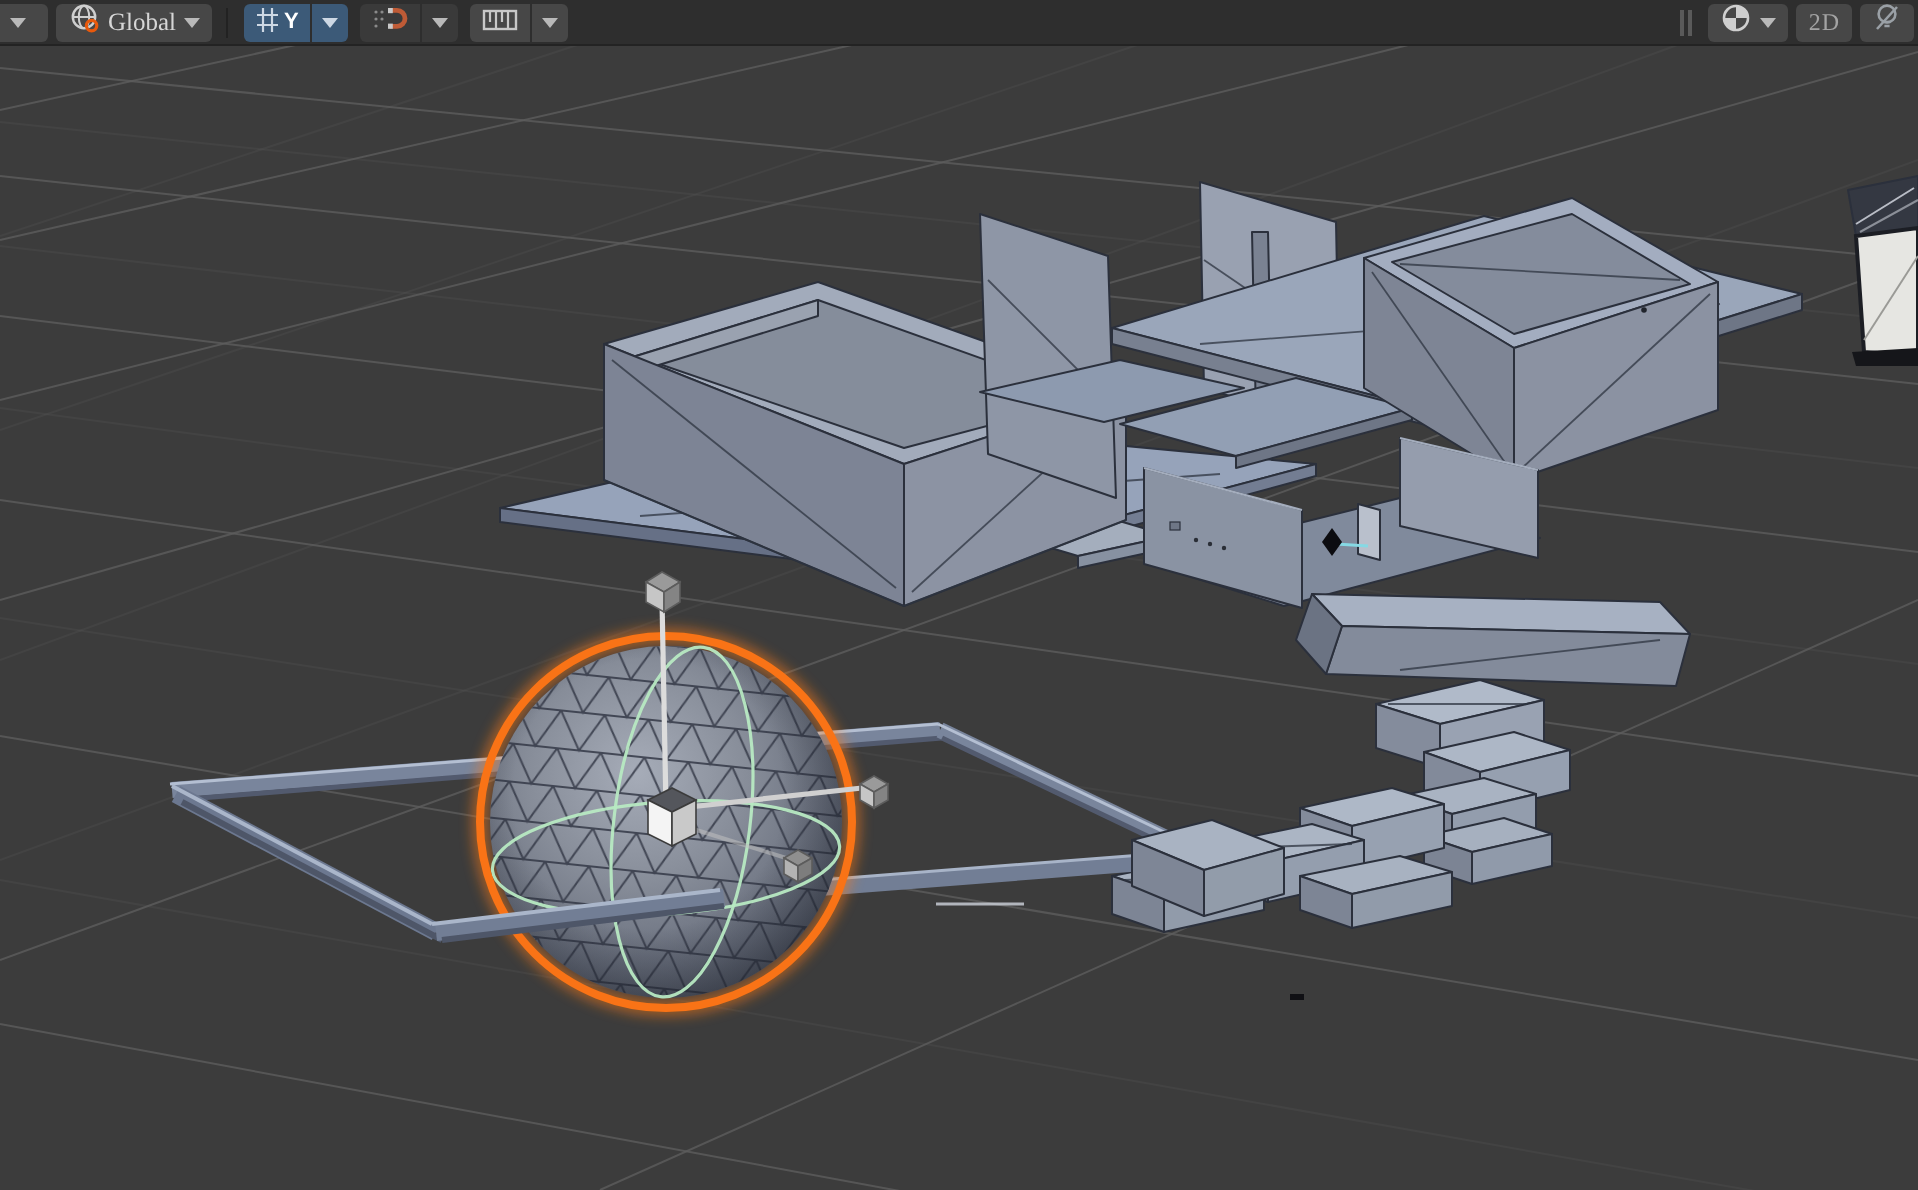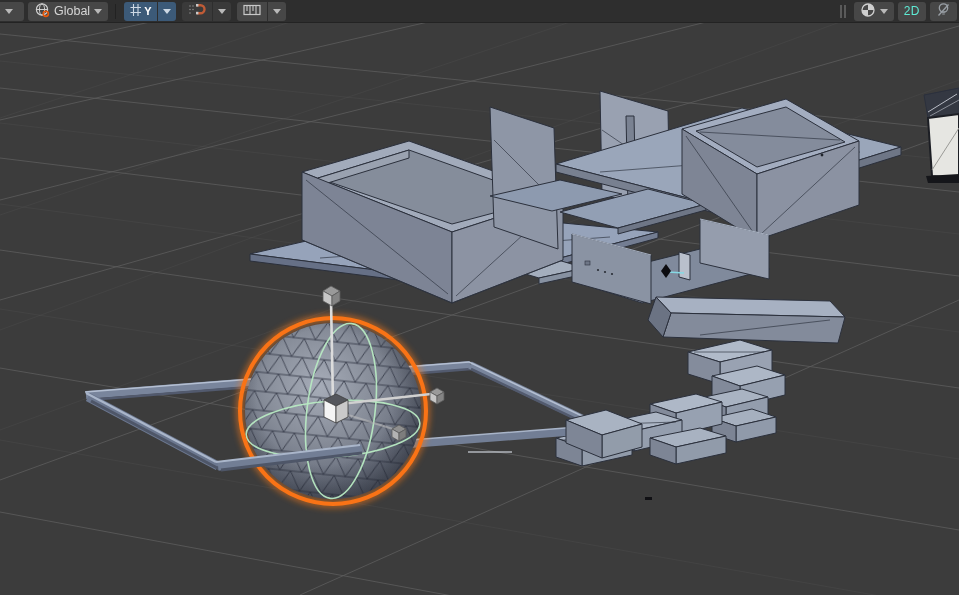--- a/index.html
+++ b/index.html
@@ -13,33 +13,33 @@
     font-family:"Liberation Sans", sans-serif;}
   .stage{position:relative;width:959px;height:595px;background:var(--viewport-bg);}
   .viewport-svg{position:absolute;left:0;top:0;}
   
   .toolbar{position:absolute;left:0;top:0;width:959px;height:23px;
     background:var(--toolbar-bg);border-bottom:1px solid #232323;
     display:flex;align-items:center;justify-content:space-between;z-index:5;}
   .tb-group{display:flex;align-items:center;height:23px;}
   .tb-btn{display:flex;align-items:center;gap:4px;height:19px;margin:16px 2px;
     background:var(--button-bg);border:none;border-radius:3px;padding:0 6px;
-    color:#d6d6d6;font-size:12.5px;font-family:Liberation Sans, sans-serif;cursor:default;}
+    color:#d6d6d6;font-size:12.5px;font-family:Liberation Serif, serif;cursor:default;}
   .tb-btn.partial{margin-left:-6px;width:30px;justify-content:center;}
   .caret{width:0;height:0;border-left:4.5px solid transparent;border-right:4.5px solid transparent;
     border-top:5px solid #b9b9b9;display:inline-block;}
   .tb-sep{width:1px;height:15px;background:#222;margin:0 5px;}
   .tb-split{display:flex;align-items:center;height:19px;margin:0 3px;border-radius:3px;overflow:hidden;}
   .tb-split .seg{display:flex;align-items:center;justify-content:center;height:19px;
     background:var(--button-bg);border:none;padding:0 6px;cursor:default;}
   .tb-split .seg + .seg{border-left:1px solid #2e2e2e;padding:0 5px;}
   .tb-split.active .seg{background:var(--active-button-bg);}
   .tb-split.flat .seg{background:#3a3a3a;}
   .axis-label{color:#fff;font-size:11px;font-weight:bold;margin-left:1px;}
-  .label-2d{color:#5eead4;font-size:12px;letter-spacing:.5px;}
+  .label-2d{color:#a3a3a3;font-size:12px;letter-spacing:.5px;}
   .tb-handle{display:flex;gap:2px;margin:0 6px 0 2px;}
   .tb-handle i{display:block;width:2px;height:13px;background:#5a5a5a;}
   .icon-svg{display:block;}
   
   .gmaj{stroke:var(--grid-line);stroke-width:1;opacity:.8;}
   .gmin{stroke:var(--grid-line);stroke-width:1;opacity:.22;}
   .face{stroke:#2b303c;stroke-width:1;stroke-linejoin:round;}
   .edge{stroke:#2e3440;stroke-width:.9;opacity:.75;fill:none;}
   .hl{stroke:#c3cddd;stroke-width:1.1;opacity:.8;fill:none;}
 </style>

